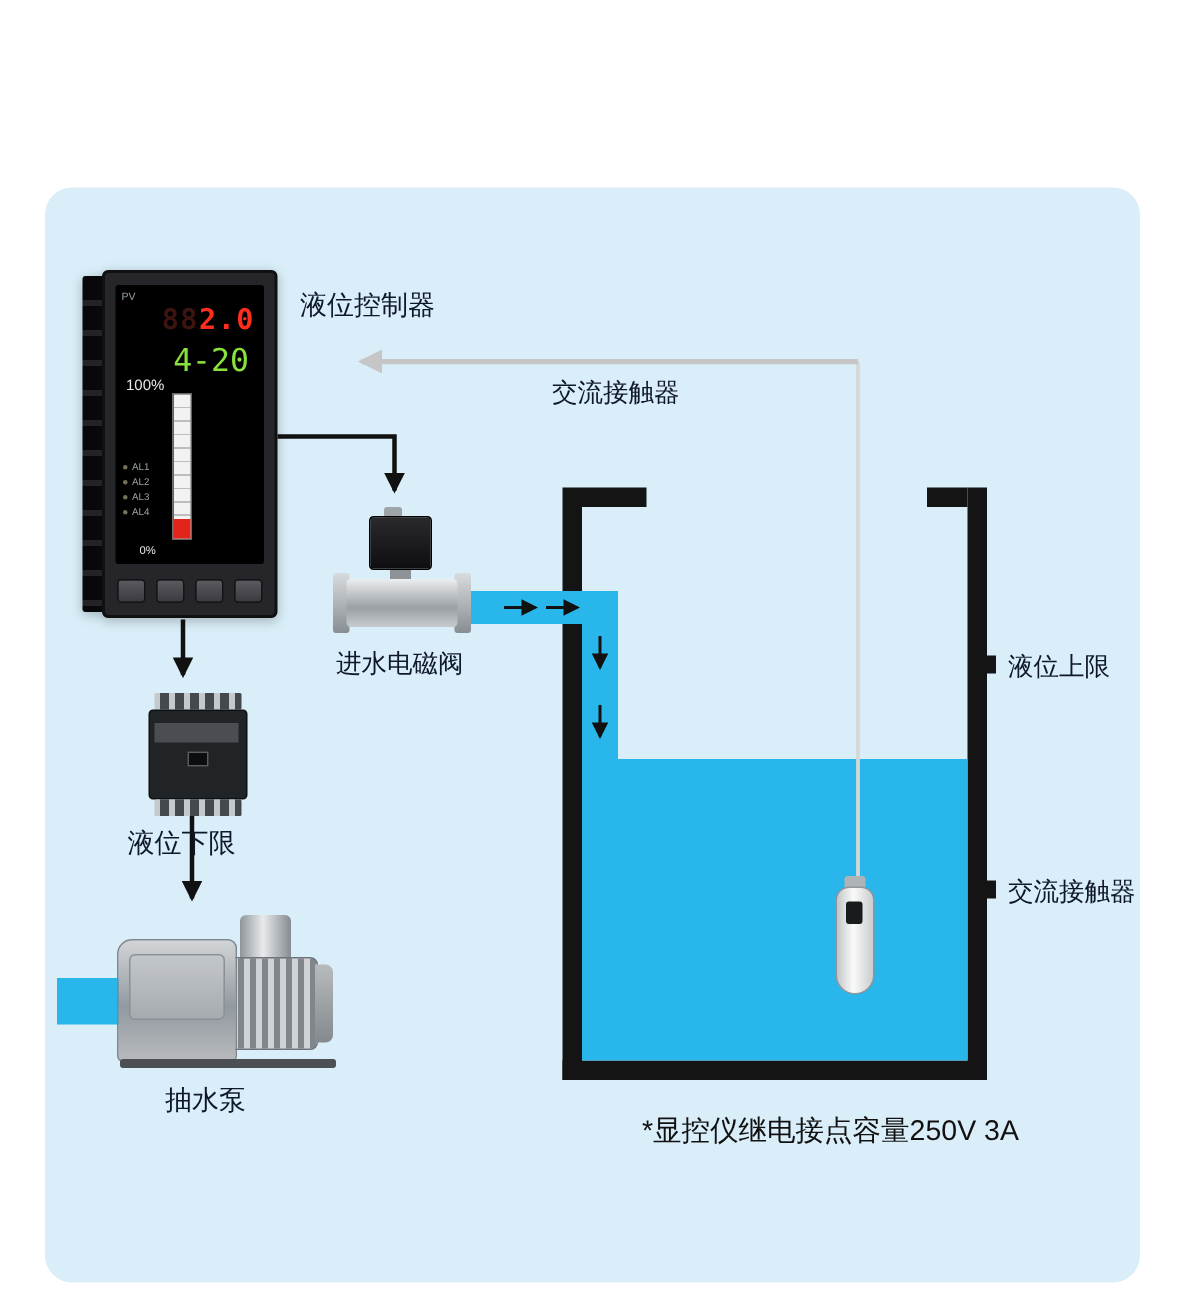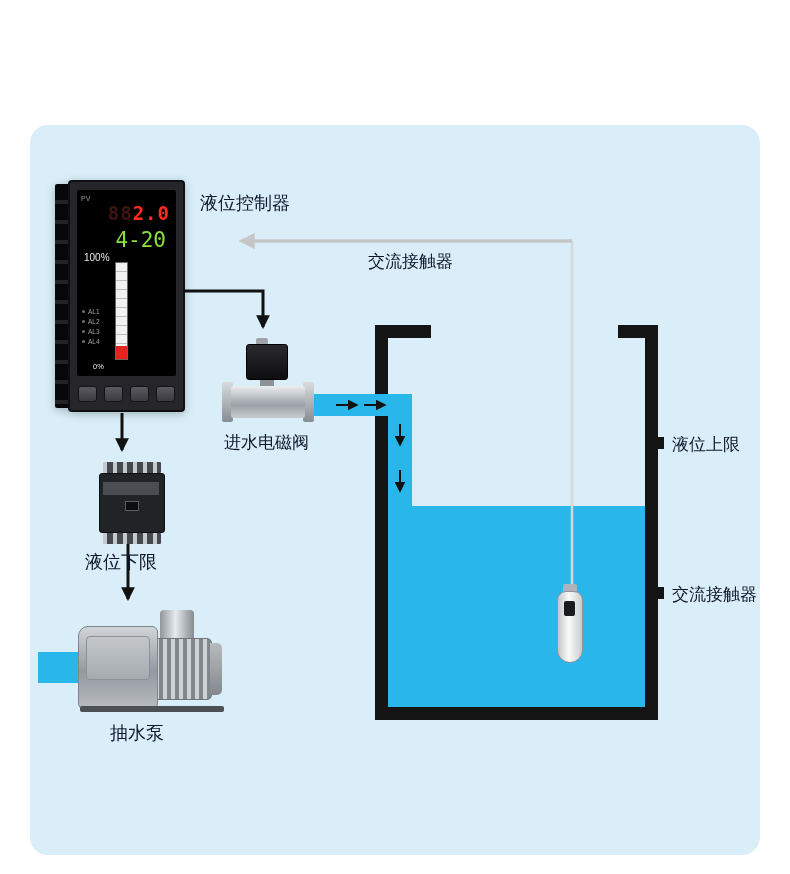--- a/index.html
+++ b/index.html
@@ -250,14 +250,15 @@
   <div class="limit-marker marker-upper"></div>
   <div class="limit-marker marker-lower"></div>
 
   <div class="diagram-label lbl-controller">液位控制器</div>
   <div class="diagram-label lbl-signal">交流接触器</div>
   <div class="diagram-label lbl-valve">进水电磁阀</div>
   <div class="diagram-label lbl-contactor">液位下限</div>
   <div class="diagram-label lbl-pump">抽水泵</div>
   <div class="diagram-label lbl-upper">液位上限</div>
   <div class="diagram-label lbl-lower">交流接触器</div>
+  <div class="note">*显控仪继电接点容量250V 3A</div>
 
 </div>
 
 </body></html>

